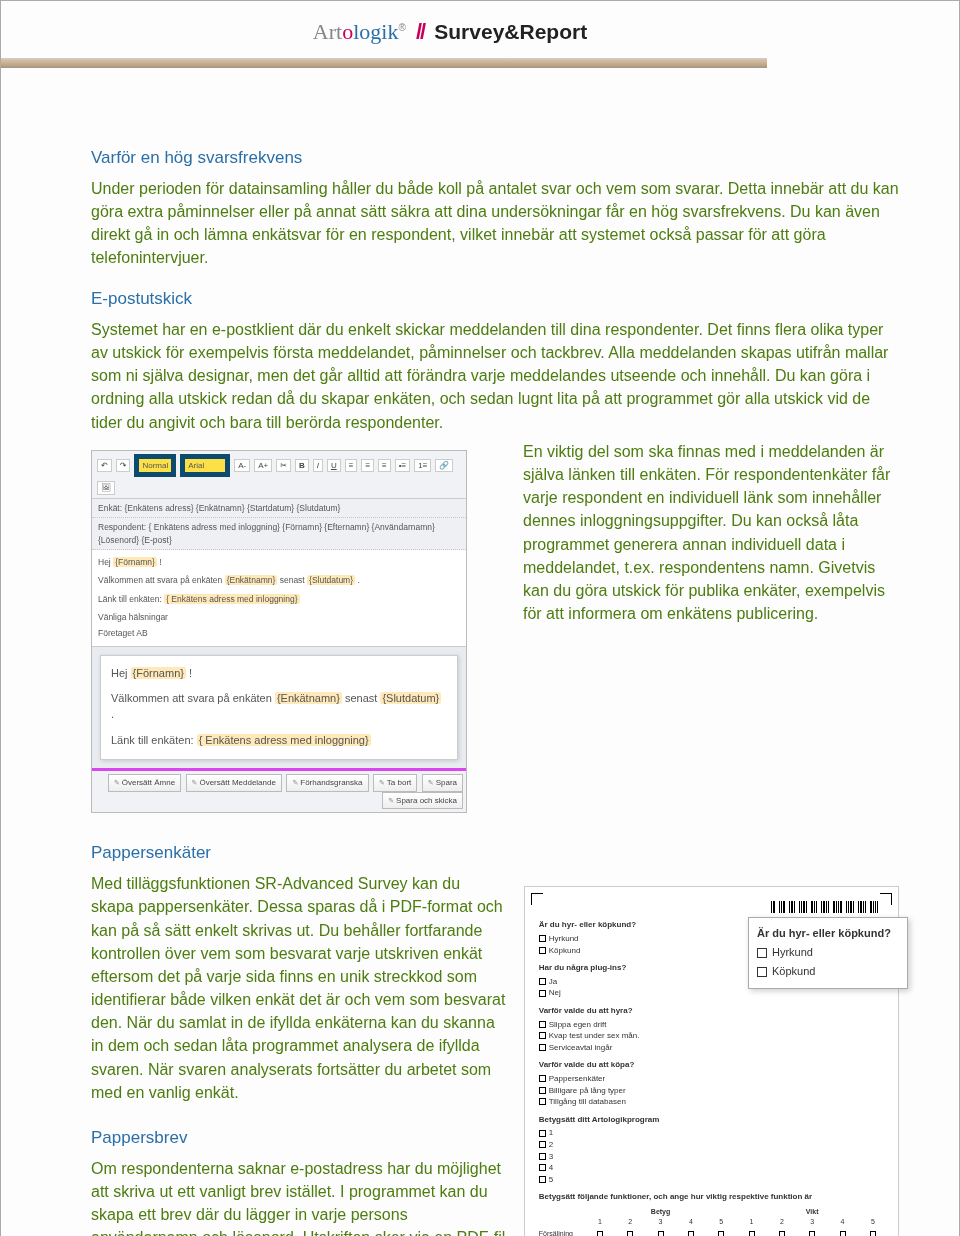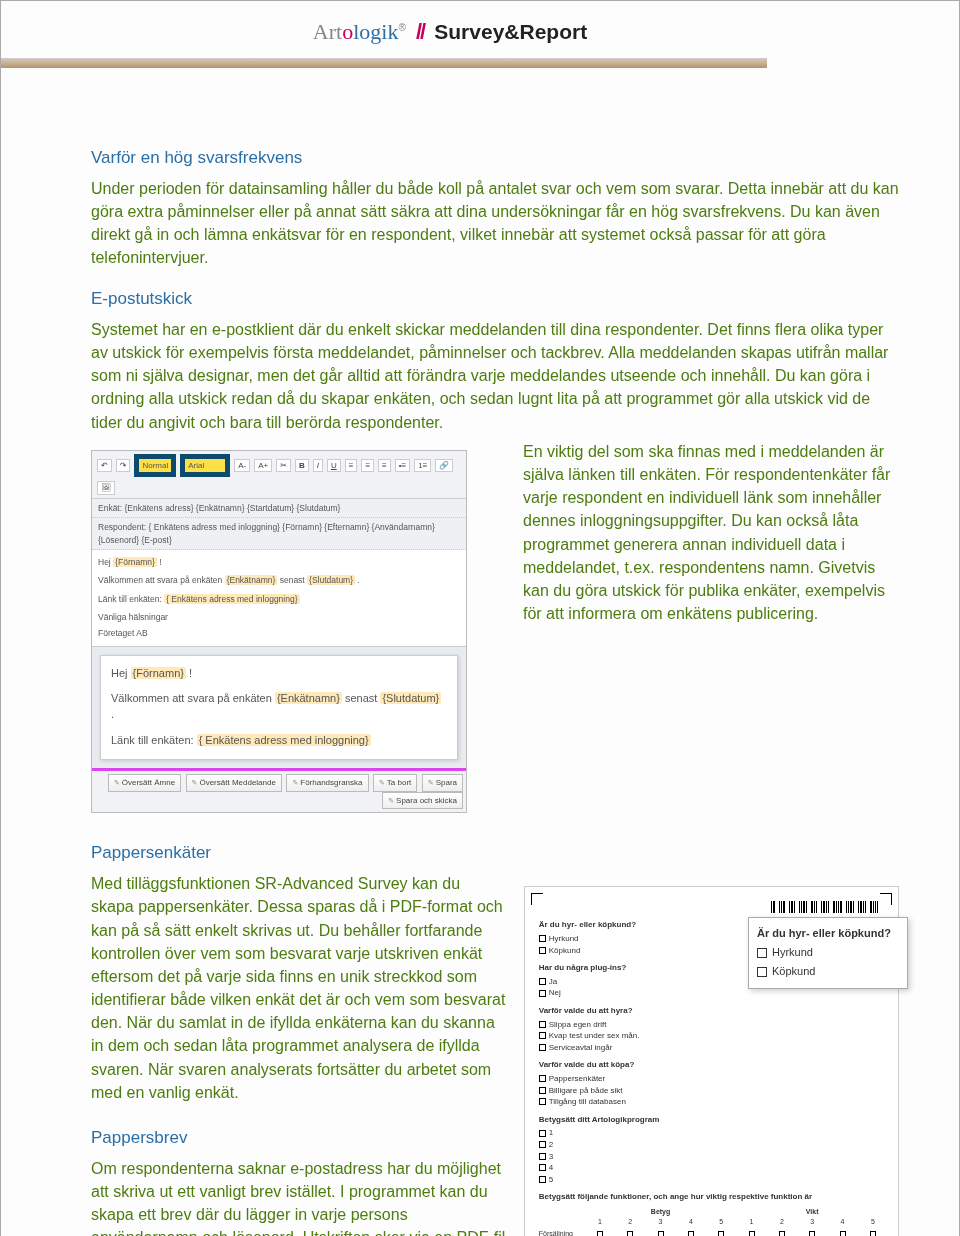--- a/index.html
+++ b/index.html
@@ -378,21 +378,21 @@
               <span>Serviceavtal ingår</span>
             </div>
 
           <div class="pq">Varför valde du att köpa?</div>
           <div class="popt">
               <span class="pbox"></span>
               <span>Pappersenkäter</span>
             </div>
           <div class="popt">
               <span class="pbox"></span>
-              <span>Billigare på både sikt</span>
+              <span>Billigare på lång typer</span>
             </div>
           <div class="popt">
               <span class="pbox"></span>
               <span>Tillgång till databasen</span>
             </div>
 
           <div class="pq">Betygsätt ditt Artologikprogram</div>
           <div class="popt">
               <span class="pbox"></span>
               <span>1</span>

